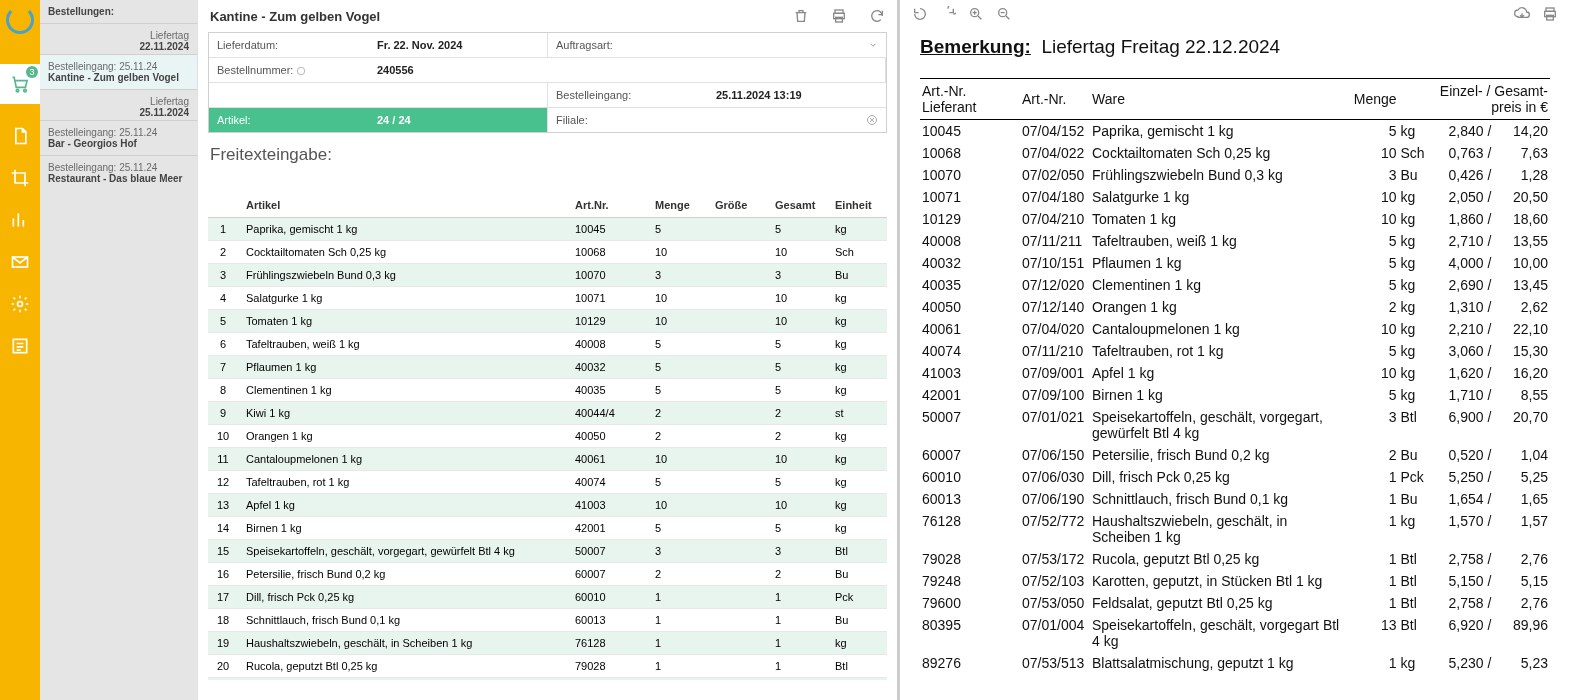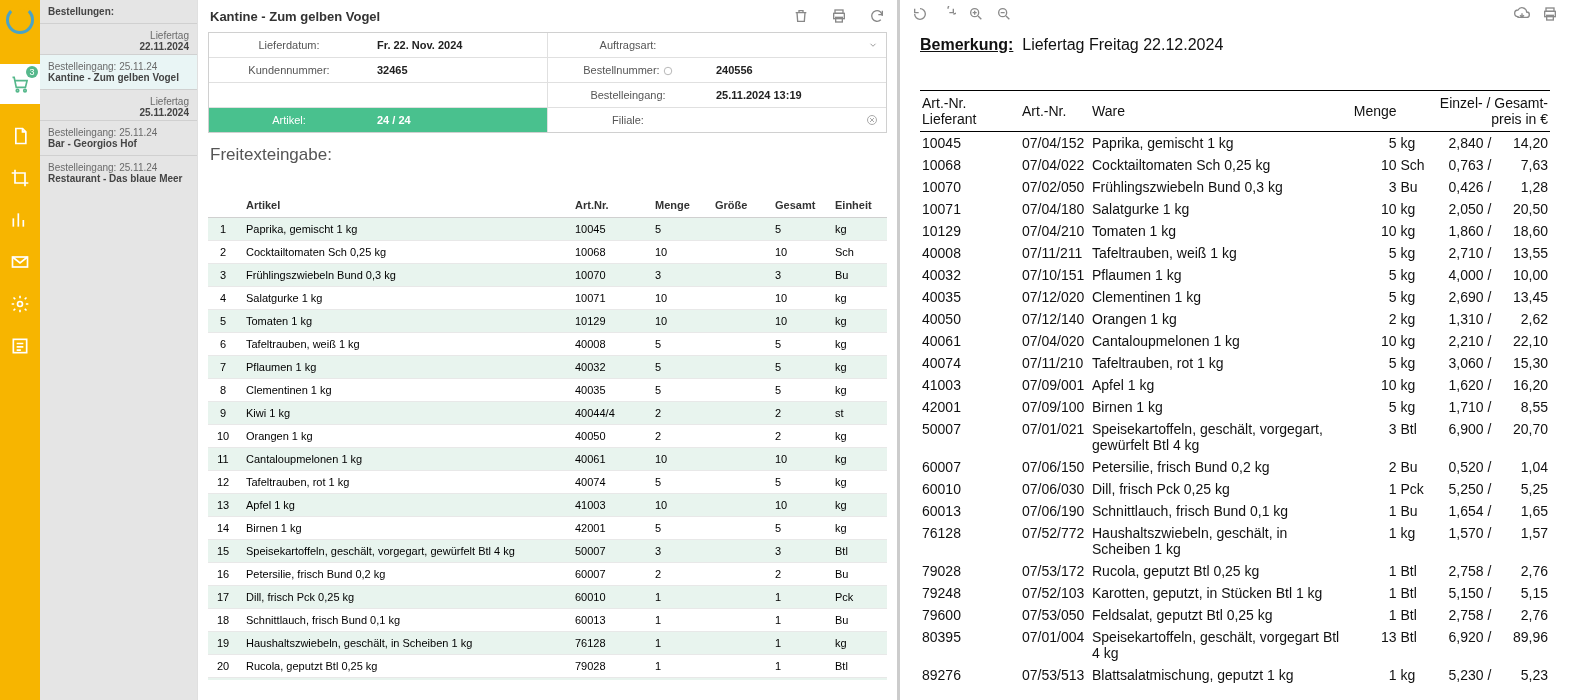--- a/index.html
+++ b/index.html
@@ -21,21 +21,21 @@
 .orders-col .item .l1 { color:#6a6a6a; }
 .orders-col .item .l2 { font-weight:bold; color:#444; }
 .orders-col .item.active { background:#e9f5f5; }
 .mid { flex:1; display:flex; flex-direction:column; border-right:3px solid #ccc; min-width:0; }
 .mid-hdr { display:flex; align-items:center; justify-content:space-between; padding:8px 12px 4px 12px; }
 .mid-hdr .title { font-size:13px; font-weight:bold; color:#333; }
 .mid-hdr .acts { display:flex; gap:22px; }
 .mid-hdr .ico { width:16px; height:16px; color:#888; cursor:pointer; }
 .info-grid { margin:4px 10px; border:1px solid #d0d0d0; font-size:11px; color:#333; }
 .info-row { display:flex; }
-.info-cell { flex:1; display:flex; border-bottom:1px solid #e0e0e0;text-align:center; }
+.info-cell { flex:1; display:flex; border-bottom:1px solid #e0e0e0; }
 .info-row:last-child .info-cell { border-bottom:none; }
 .info-cell:first-child { border-right:1px solid #e0e0e0; }
 .info-cell .lbl { width:160px; padding:6px 8px; color:#555; }
 .info-cell .val { flex:1; padding:6px 8px; font-weight:bold; color:#222; display:flex; align-items:center; justify-content:space-between; }
 .info-cell.green { background:#49c18e; color:#fff; }
 .info-cell.green .lbl, .info-cell.green .val { color:#fff; }
 .freitext { margin:8px 12px; font-size:17px; color:#555; }
 .tbl-wrap { margin:20px 10px; flex:1; overflow:auto; font-size:11px; }
 .tbl { width:100%; border-collapse:collapse; }
 .tbl th { text-align:left; font-weight:bold; padding:6px 8px; border-bottom:1px solid #d0d0d0; color:#333; position:sticky; top:0; background:#fff; }
@@ -45,21 +45,21 @@
 .tbl th:nth-child(3), .tbl td:nth-child(3) { width:80px; }
 .tbl th:nth-child(4), .tbl td:nth-child(4) { width:60px; text-align:left; }
 .tbl th:nth-child(5), .tbl td:nth-child(5) { width:60px; }
 .tbl th:nth-child(6), .tbl td:nth-child(6) { width:60px; text-align:left; }
 .tbl th:nth-child(7), .tbl td:nth-child(7) { width:60px; }
 .doc-col { width:670px; display:flex; flex-direction:column; background:#fff; }
 .doc-tb { display:flex; align-items:center; justify-content:space-between; padding:6px 12px; }
 .doc-tb .grp { display:flex; gap:12px; }
 .doc-tb .ico { width:16px; height:16px; color:#8a8a8a; cursor:pointer; }
 .doc-body { flex:1; overflow:auto; padding:0 20px 12px 20px; font-family:"Times New Roman", serif; font-size:14px; color:#111; }
-.doc-body .rem { margin:8px 0 36px 0; font-size:16px; }
+.doc-body .rem { margin:8px 0 20px 0; font-size:19px; }
 .doc-body .rem .u { text-decoration:underline; font-weight:bold; }
 .dtbl { width:100%; border-collapse:collapse; }
 .dtbl thead th { font-weight:normal; border-top:1px solid #000; border-bottom:1px solid #000; padding:4px 2px; text-align:left; font-size:14px; }
 .dtbl thead th.r { text-align:right; }
 .dtbl tbody td { padding:3px 2px; vertical-align:top; }
 .dtbl .r { text-align:right; }
 .chev { width:10px; height:10px; }
 </style>
 </head>
 <body>
@@ -175,24 +175,20 @@
             <div class="val">
               <span></span>
               <svg class="chev" viewBox="0 0 24 24" fill="none" stroke="#888" stroke-width="2">
                 <path d="M6 9l6 6 6-6"></path>
               </svg>
             </div>
           </div>
       </div>
       <div class="info-row">
         <div class="info-cell">
-            <div class="lbl">Kundennummer:</div>
-            <div class="val">32465</div>
-          </div>
-        <div class="info-cell">
             <div class="lbl"><span>Bestellnummer:</span> <svg style="width:10px;height:10px;vertical-align:middle" viewBox="0 0 24 24" fill="none" stroke="#aaa" stroke-width="2">
                 <circle cx="12" cy="12" r="9"></circle>
               </svg></div>
             <div class="val">240556</div>
           </div>
       </div>
       <div class="info-row">
         <div class="info-cell">
             <div class="lbl"></div>
             <div class="val"></div>

